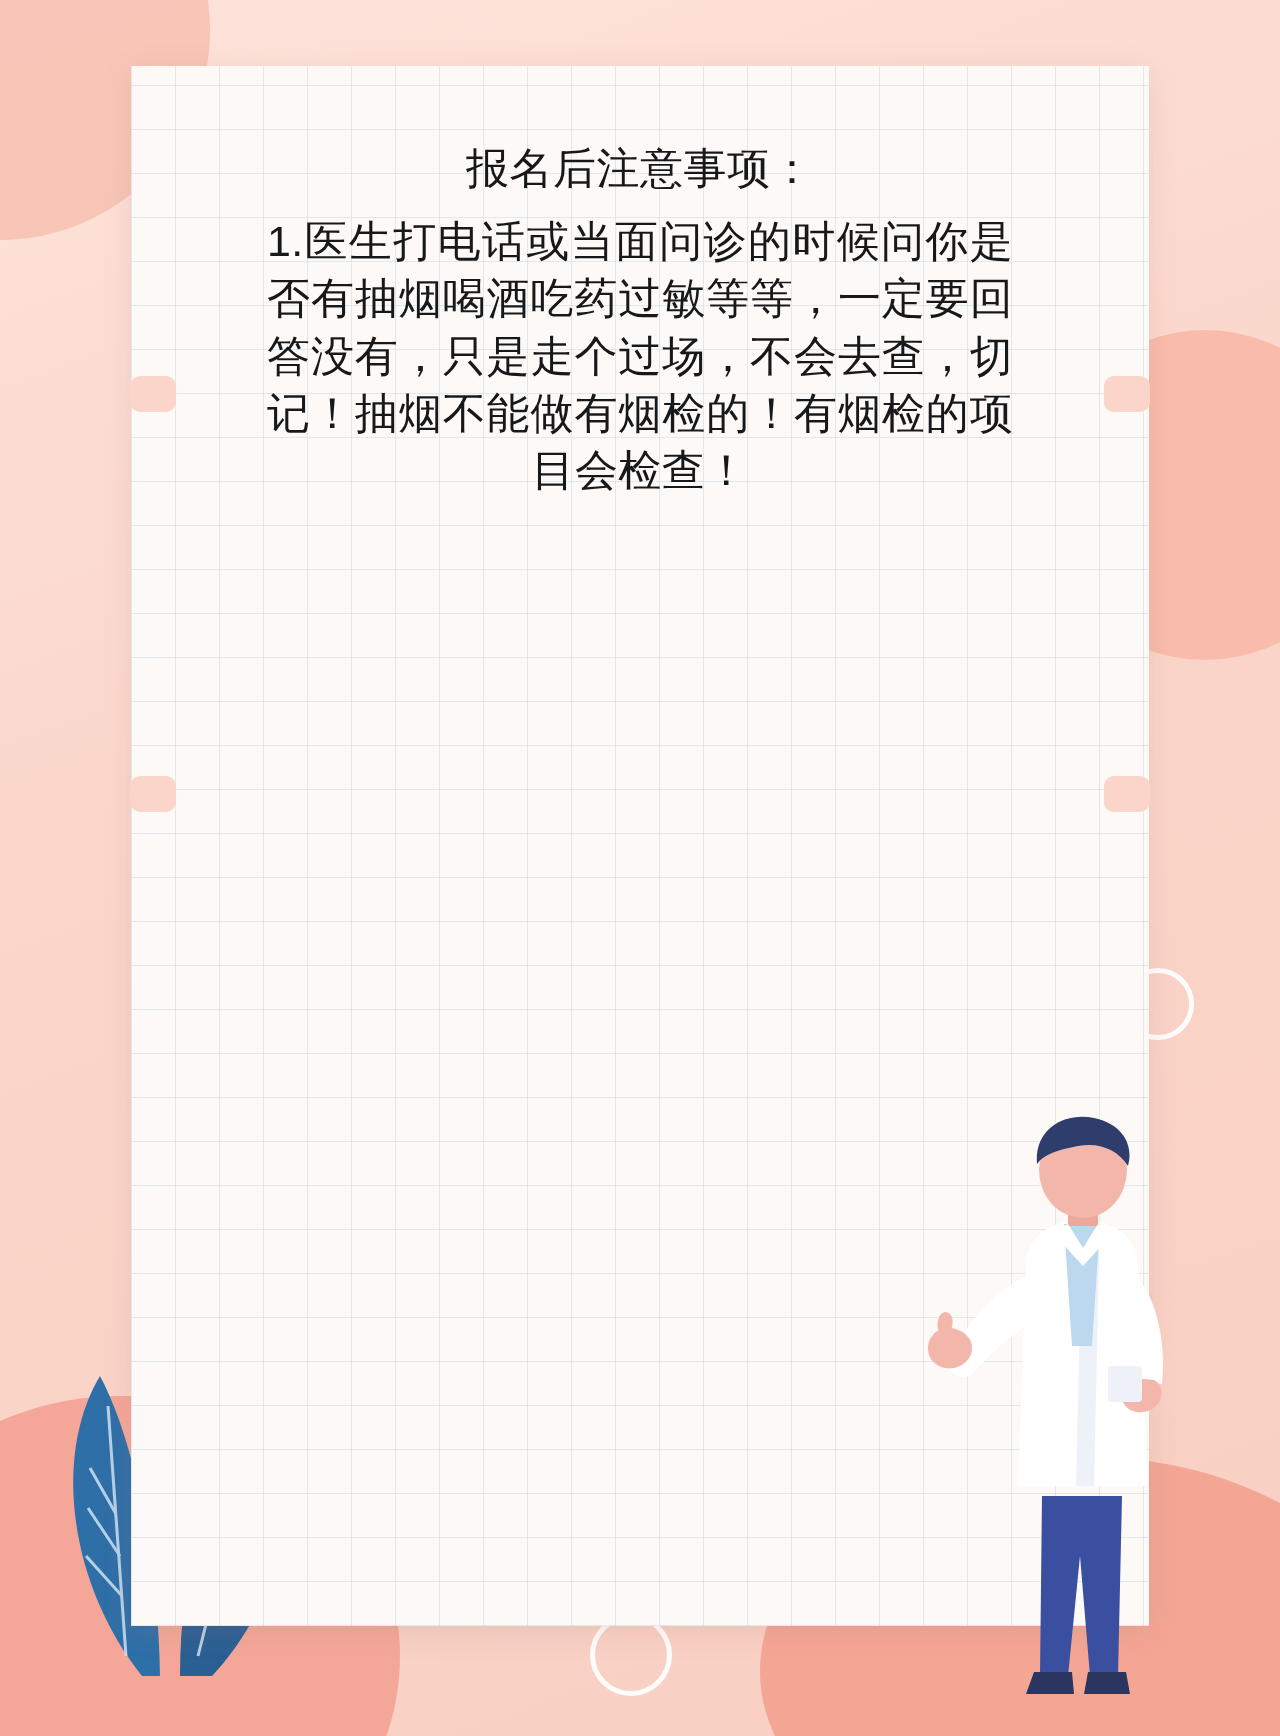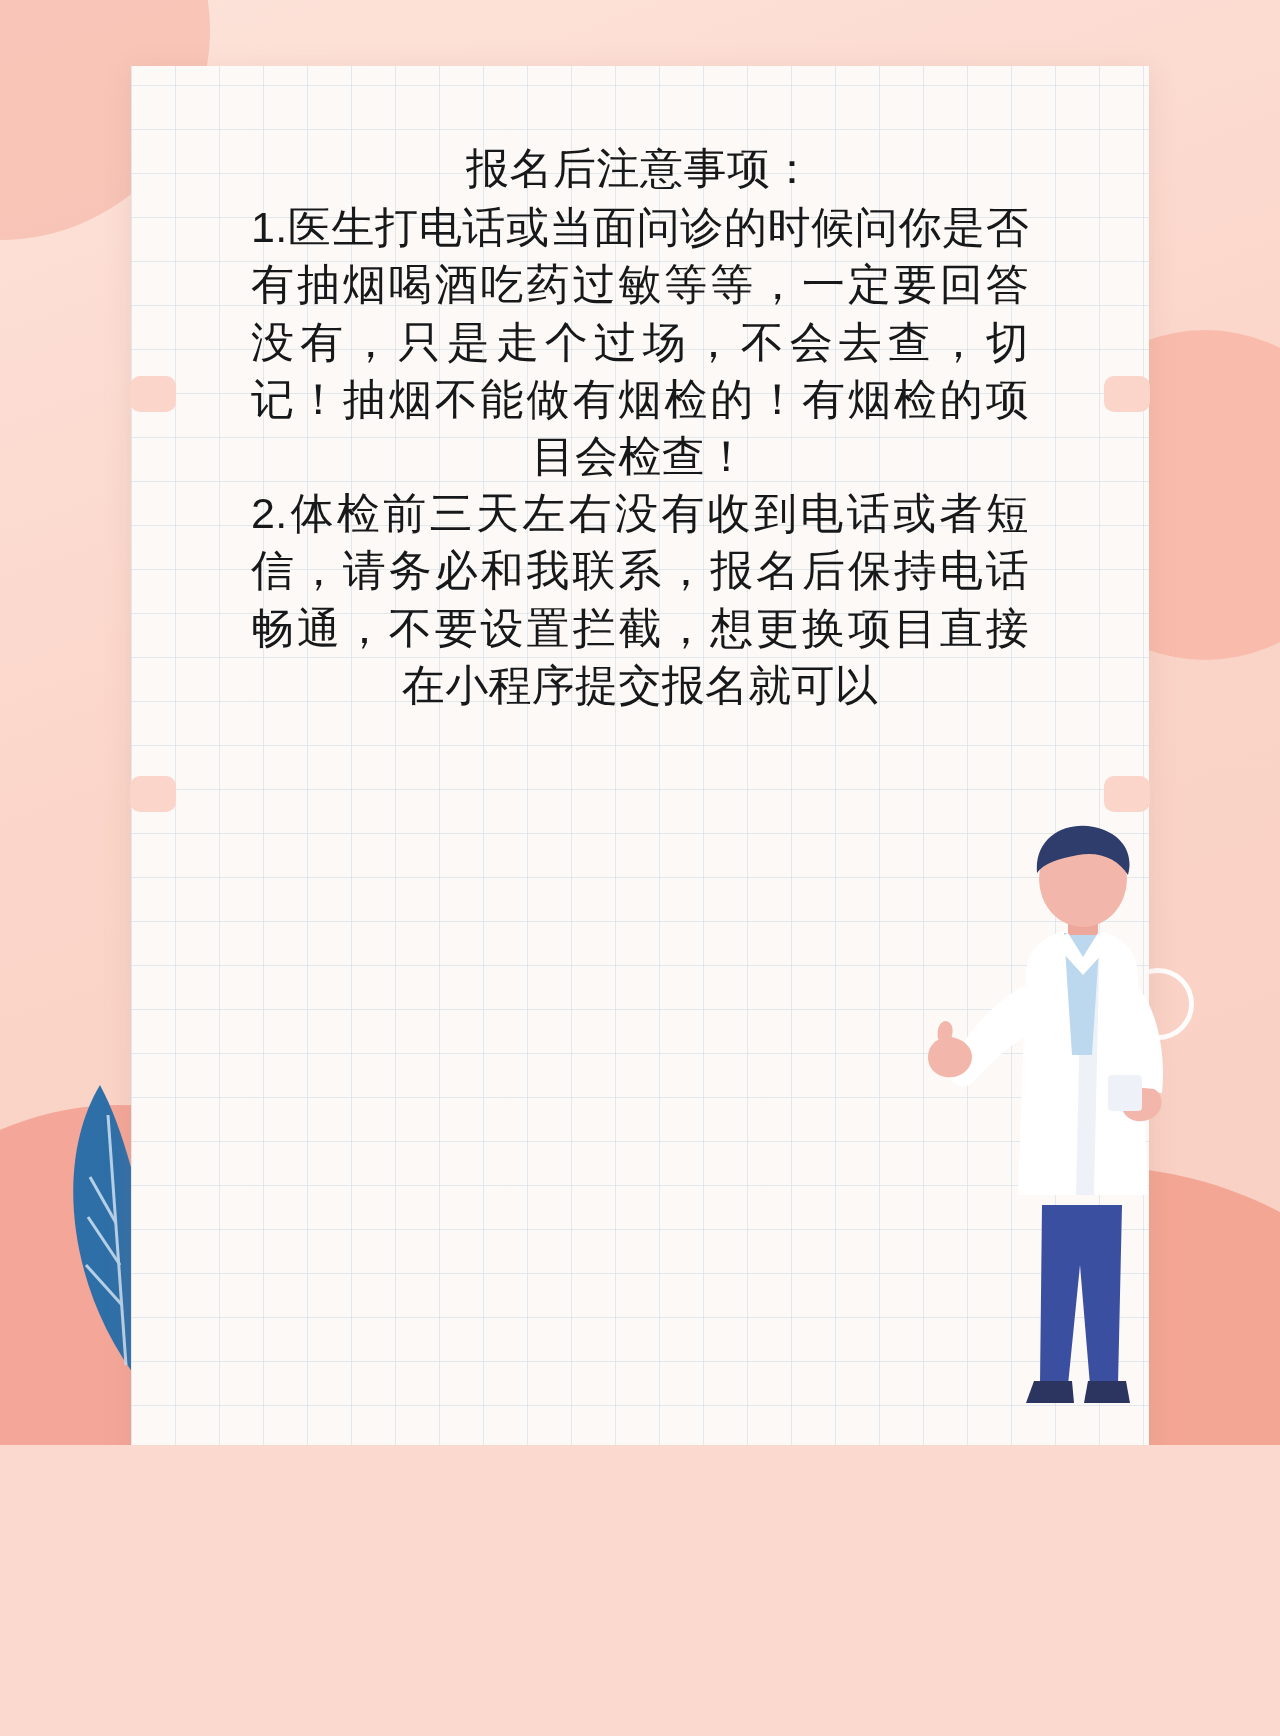--- a/index.html
+++ b/index.html
@@ -11,21 +11,21 @@
     height: 1736px;
     font-family: "Liberation Sans", sans-serif;
     background: #fbd9cf;
     overflow: hidden;
   }
 
   
   .poster {
     position: relative;
     width: 1280px;
-    height: 1445px;
+    height: 1736px;
     background: linear-gradient(160deg, #fde3da 0%, #fbd5c9 45%, #f9cfc3 100%);
     overflow: hidden;
     text-decoration: underline;
   }
 
   
   .blob {
     position: absolute;
     border-radius: 50%;
     pointer-events: none;
@@ -133,21 +133,21 @@
     margin: 0 0 2px 0;
     font-family: "Liberation Sans", sans-serif;
   }
   .para {
     font-size: 43px;
     line-height: 1.33;
     color: #17181a;
     text-align: justify;
     text-align-last: center;
     text-indent: 0;
-    margin: 0;
+    margin: 16px;
     letter-spacing: .3px;
     font-family: "Liberation Sans", sans-serif;
   }
 
   
   .doctor {
     position: absolute;
     right: 28px;
     bottom: 0;
     width: 330px;
@@ -186,21 +186,20 @@
 
   <div class="note-card">
     <div class="tab left t1"></div>
     <div class="tab left t2"></div>
     <div class="tab right t1"></div>
     <div class="tab right t2"></div>
 
     <div class="note-body">
       <h1 class="note-title">报名后注意事项：</h1>
       <p class="para">1.医生打电话或当面问诊的时候问你是否有抽烟喝酒吃药过敏等等，一定要回答没有，只是走个过场，不会去查，切记！抽烟不能做有烟检的！有烟检的项目会检查！</p>
-      <p class="para">2.体检前三天左右没有收到电话或者短信，请务必和我联系，报名后保持电话畅通，不要设置拦截，想更换项目直接在小程序提交报名就可以</p>
     </div>
   </div>
 
   <div class="doctor">
     <svg width="330" height="620" viewBox="0 0 330 620" xmlns="http://www.w3.org/2000/svg">
 
       <path d="M120 380 L 200 380 L 196 560 L 168 560 L 158 440 L 146 560 L 118 560 Z" fill="#3a4fa0"></path>
 
       <path d="M112 556 L 150 556 L 152 578 L 104 578 Z" fill="#2b3560"></path>
       <path d="M166 556 L 204 556 L 208 578 L 162 578 Z" fill="#2b3560"></path>

